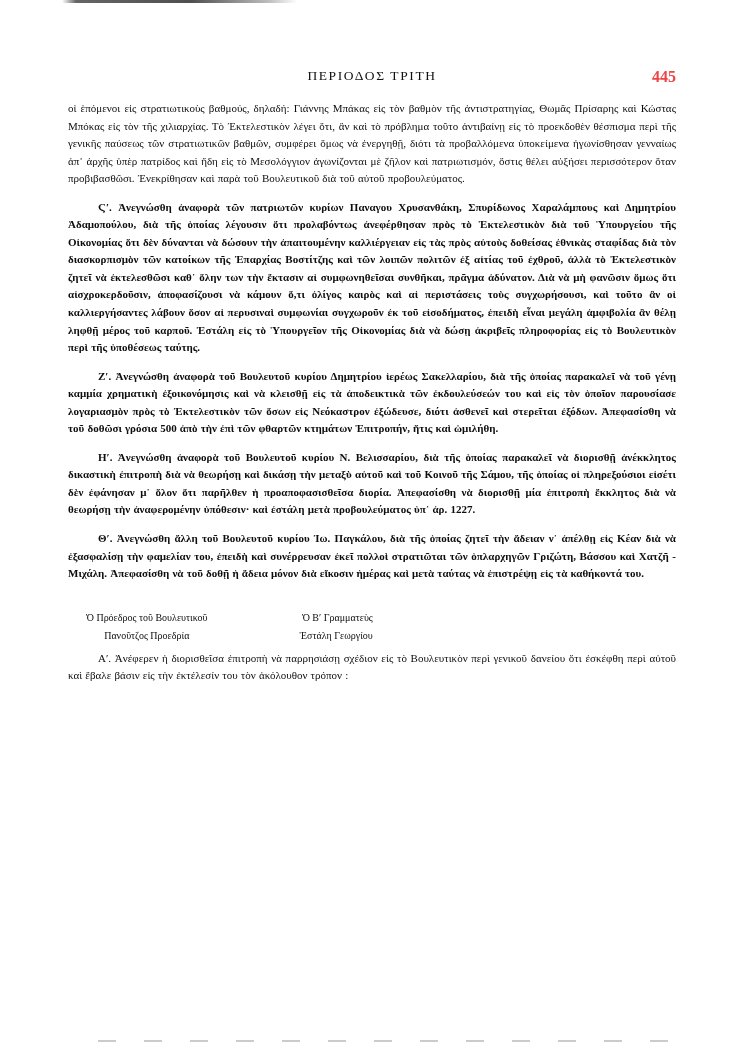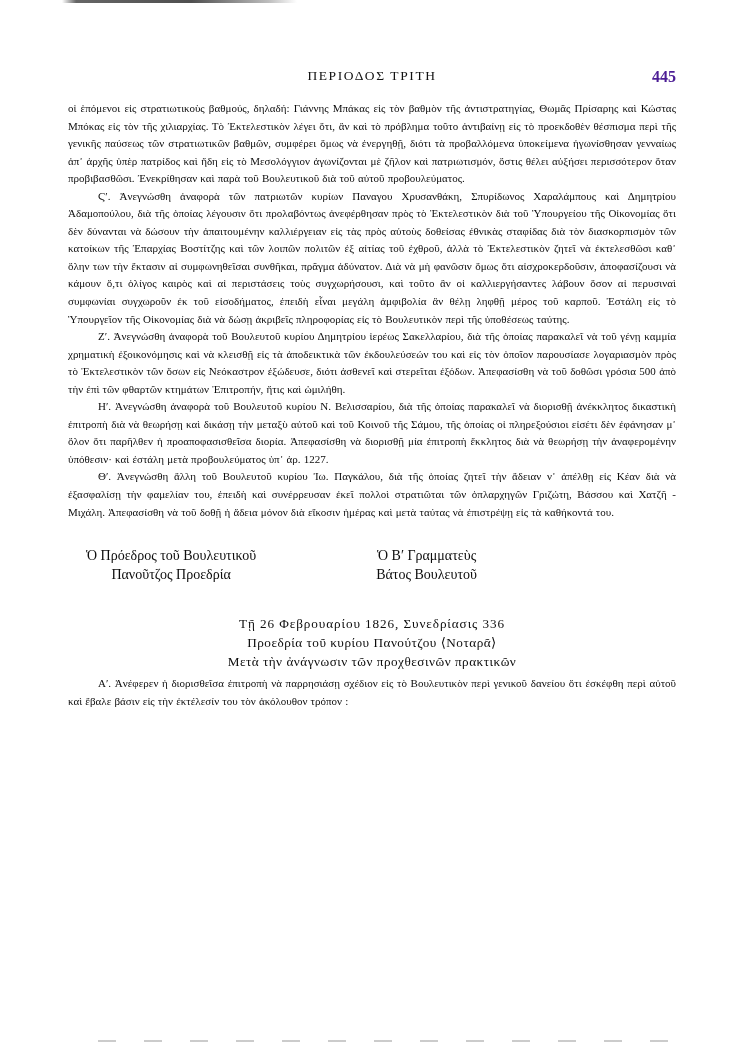--- a/index.html
+++ b/index.html
@@ -73,53 +73,54 @@
     letter-spacing: 1.6px;
     font-family: "Liberation Serif", "DejaVu Serif", serif;
     color: #111;
   }
   .runhead-pageno {
     position: absolute;
     right: 0;
     top: 0px;
     font-size: 16px;
     font-weight: bold;
-    color: #4c1d95;
+    color: #ef4444;
   }
 
   
   .para {
     font-size: 11px;
     line-height: 17.55px;
     text-align: justify;
     text-justify: inter-word;
     margin: 0 0 0 0;
     hyphens: manual;
     word-spacing: 0.4px;
   }
   .para.indent {
     text-indent: 30px;
   }
   .para + .para {
-    margin-top: 0px;
+    margin-top: 11px;
+    font-weight: bold;
   }
 
   
   .signatures {
     display: flex;
     justify-content: flex-start;
     margin-top: 26px;
-    font-size: 14px;
+    font-size: 10px;
     line-height: 18.5px;
   }
   .sig {
     text-align: center;
   }
   .sig-left  { margin-left: 18px; }
-  .sig-right { margin-left: 120px; }
+  .sig-right { margin-left: 92px; text-align: right; }
   .sig-role { white-space: nowrap; }
   .sig-name { white-space: nowrap; }
 
   
   .session-head {
     margin-top: 30px;
     text-align: center;
     font-size: 13.2px;
     line-height: 19px;
   }
@@ -155,28 +156,23 @@
 
     <p class="para indent">Θ′. Ἀνεγνώσθη ἄλλη τοῦ Βουλευτοῦ κυρίου Ἰω. Παγκάλου, διὰ τῆς ὁποίας ζητεῖ τὴν ἄδειαν ν᾽ ἀπέλθῃ εἰς Κέαν διὰ νὰ ἐξασφαλίσῃ τὴν φαμελίαν του, ἐπειδὴ καὶ συνέρρευσαν ἐκεῖ πολλοὶ στρατιῶται τῶν ὁπλαρχηγῶν Γριζώτη, Βάσσου καὶ Χατζῆ - Μιχάλη. Ἀπεφασίσθη νὰ τοῦ δοθῇ ἡ ἄδεια μόνον διὰ εἴκοσιν ἡμέρας καὶ μετὰ ταύτας νὰ ἐπιστρέψῃ εἰς τὰ καθήκοντά του.</p>
 
     <div class="signatures">
       <div class="sig sig-left">
         <div class="sig-role">Ὁ Πρόεδρος τοῦ Βουλευτικοῦ</div>
         <div class="sig-name">Πανοῦτζος Προεδρία</div>
       </div>
       <div class="sig sig-right">
         <div class="sig-role">Ὁ Β′ Γραμματεὺς</div>
-        <div class="sig-name">Βάτος Βουλευτοῦ</div>
+        <div class="sig-name">Ἐστάλη Γεωργίου</div>
       </div>
     </div>
 
-    <div class="session-head">
-      <div class="session-line-1">Τῇ 26 Φεβρουαρίου 1826, Συνεδρίασις 336</div>
-      <div class="session-line-2">Προεδρία τοῦ κυρίου Πανούτζου ⟨Νοταρᾶ⟩</div>
-      <div class="session-line-3">Μετὰ τὴν ἀνάγνωσιν τῶν προχθεσινῶν πρακτικῶν</div>
-    </div>
 
     <p class="para indent after-head">Α′. Ἀνέφερεν ἡ διορισθεῖσα ἐπιτροπὴ νὰ παρρησιάσῃ σχέδιον εἰς τὸ Βουλευτικὸν περὶ γενικοῦ δανείου ὅτι ἐσκέφθη περὶ αὐτοῦ καὶ ἔβαλε βάσιν εἰς τὴν ἐκτέλεσίν του τὸν ἀκόλουθον τρόπον :</p>
 
   </div>
 
   <div class="scan-edge-bottom"></div>
 </div>
 
 </body></html>

